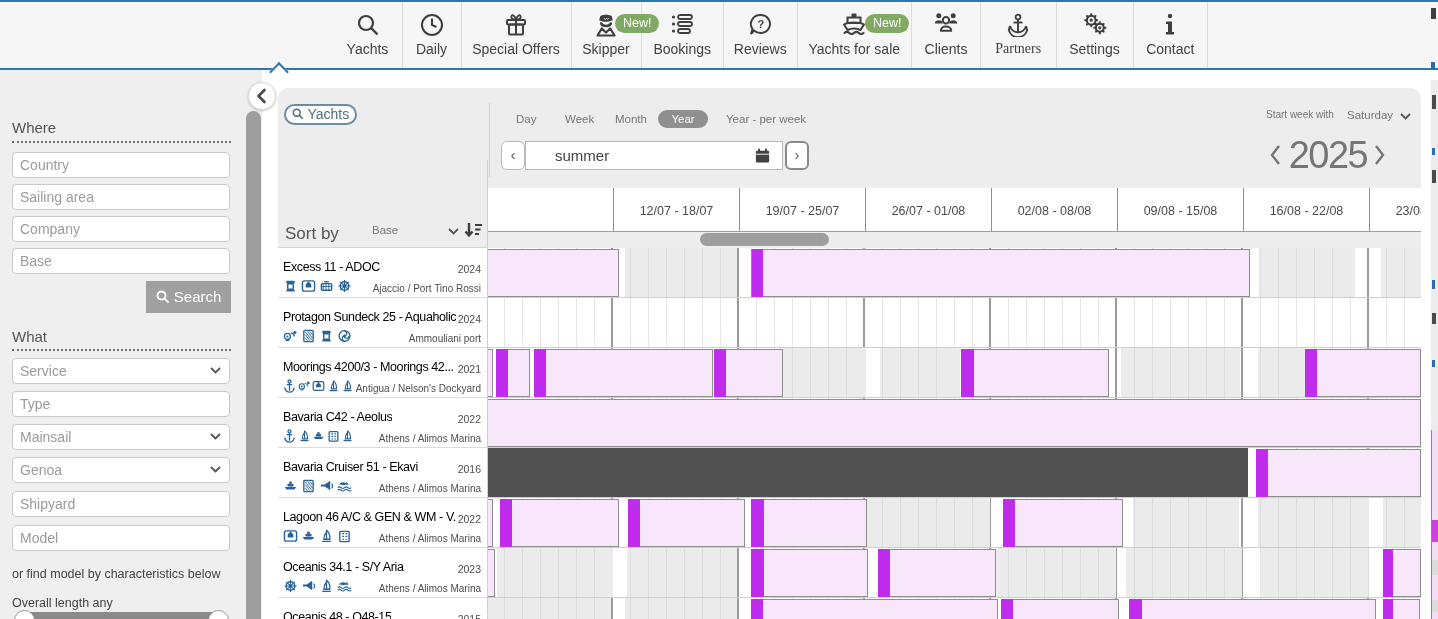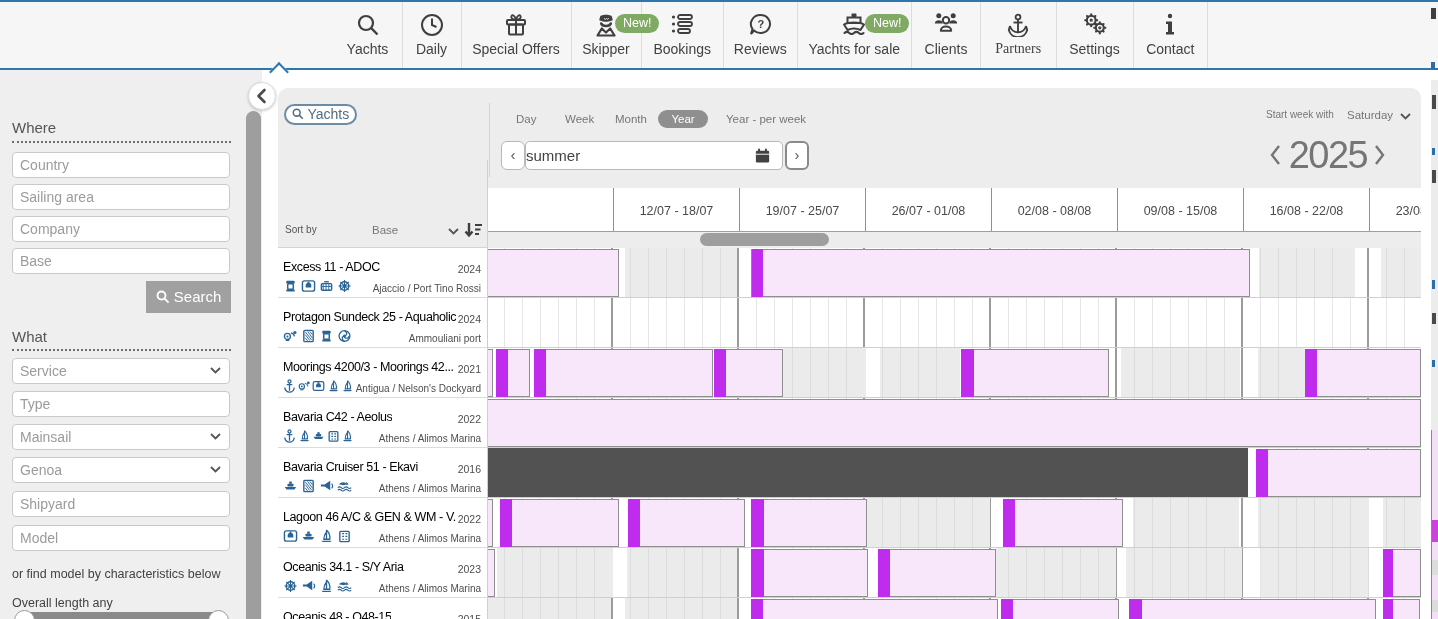--- a/index.html
+++ b/index.html
@@ -38,21 +38,21 @@
   border-bottom:1px solid #d4d4d4; }
 #yachtsbtn { position:absolute; left:6px; top:16px; width:73px; height:21px; border:2px solid #6d8ca3;
   border-radius:11px; background:#fff; color:#4e6e80; font-size:14px; line-height:17px; text-align:center; }
 #vdiv { position:absolute; left:211px; top:15px; width:1px; height:74px; background:#d2d2d2; }
 .vtab { position:absolute; top:25px; font-size:11.5px; color:#767676; }
 #yearpill { position:absolute; left:380px; top:22px; width:50px; height:18px; background:#8f8f8f;
   border-radius:10px; color:#fff; font-size:11.5px; line-height:18px; text-align:center; }
 .navbtn { position:absolute; top:53px; width:24px; height:29px; background:#fff; border:1px solid #b9b9b9;
   border-radius:6px; color:#555; text-align:center; line-height:26px; font-size:15px; }
 #datefield { position:absolute; left:247px; top:53px; width:258px; height:29px; background:#fff;
-  border:1px solid #b9b9b9; border-radius:5px; font-size:15px; color:#424242; line-height:27px; padding-left:0; }
+  border:1px solid #b9b9b9; border-radius:0; font-size:15px; color:#424242; line-height:27px; padding-left:29px; }
 #startweek { position:absolute; left:988px; top:21px; font-size:10px; color:#767676; }
 #year2025 { position:absolute; left:978px; top:48px; width:144px; text-align:center; font-size:38px; color:#757575; letter-spacing:-1.5px; line-height:38px; }
 
 #whead { position:absolute; left:209px; top:100px; width:934px; height:44px; background:#fff;
   border-bottom:1px solid #9e9e9e; overflow:hidden; }
 .wcol { position:absolute; top:0; height:44px; border-left:1px solid #8f8f8f; font-size:12.5px; color:#4a4a4a;
   text-align:center; line-height:46px; white-space:nowrap; }
 #hscroll { position:absolute; left:209px; top:144px; width:934px; height:16px; background:#ededed; }
 #hthumb { position:absolute; left:213px; top:1px; width:129px; height:13px; background:#9e9e9e; border-radius:7px; }
 
@@ -254,21 +254,21 @@
       </svg>
     <div id="year2025">2025</div>
     <svg width="12" height="22" viewBox="0 0 12 22" style="position:absolute; left:991px; top:56px;">
         <path d="M10 2 L3 11 L10 20" fill="none" stroke="#757575" stroke-width="2.4"></path>
       </svg>
     <svg width="12" height="22" viewBox="0 0 12 22" style="position:absolute; left:1096px; top:56px;">
         <path d="M2 2 L9 11 L2 20" fill="none" stroke="#757575" stroke-width="2.4"></path>
       </svg>
   </div>
   <div id="lhead">
-    <div style="position:absolute; left:7px; top:36px; font-size:10px; color:#555;">Sort by</div>
+    <div style="position:absolute; left:7px; top:36px; font-size:17px; color:#555;">Sort by</div>
     <div style="position:absolute; left:94px; top:36px; font-size:11.5px; color:#777;">Base</div>
     <svg width="11" height="7" viewBox="0 0 11 7" style="position:absolute; left:170px; top:40px;">
         <path d="M1 1 L5.5 5.5 L10 1" fill="none" stroke="#555" stroke-width="1.8"></path>
       </svg>
     <svg width="20" height="17" viewBox="0 0 20 17" style="position:absolute; left:185px; top:34px;">
       <path d="M6 1 L6 13 M2.5 9.5 L6 13.5 L9.5 9.5" fill="none" stroke="#3f3f3f" stroke-width="2.4"></path>
       <line x1="12" y1="3" x2="19" y2="3" stroke="#3f3f3f" stroke-width="2"></line>
       <line x1="12" y1="7.5" x2="17.5" y2="7.5" stroke="#3f3f3f" stroke-width="2"></line>
       <line x1="12" y1="12" x2="16" y2="12" stroke="#3f3f3f" stroke-width="2"></line>
     </svg>

